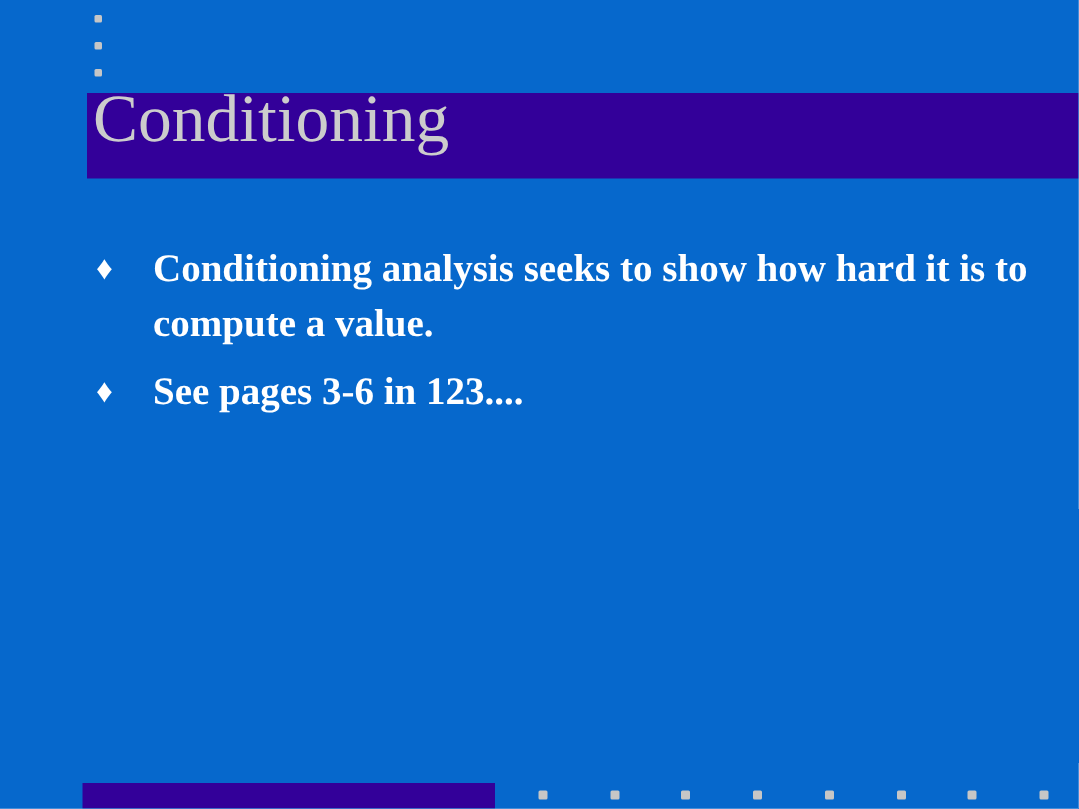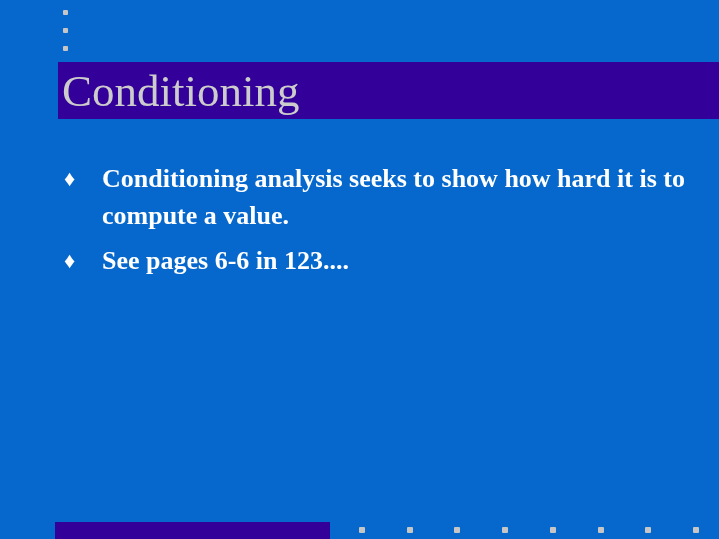--- a/index.html
+++ b/index.html
@@ -46,21 +46,21 @@
     position: absolute;
     left: 58px;
     top: 62px;
     width: 661px;
     height: 57px;
     background: #330099;
   }
   .title-text {
     position: absolute;
     left: 62px;
-    top: 60px;
+    top: 48px;
     width: 640px;
     height: 62px;
     display: flex;
     align-items: center;
     color: #cccccc;
     font-family: "Liberation Serif", "DejaVu Serif", serif;
     font-size: 45px;
     font-weight: normal;
     letter-spacing: 0px;
     line-height: 1;
@@ -142,21 +142,21 @@
 
   <div class="body-block">
 
     <div class="bullet-item">
       <span class="bullet-glyph">♦</span>
       <span class="bullet-text">Conditioning analysis seeks to show how hard it is to compute a value.</span>
     </div>
 
     <div class="bullet-item">
       <span class="bullet-glyph">♦</span>
-      <span class="bullet-text">See pages 6-6 in 123....</span>
+      <span class="bullet-text">See pages 3-6 in 123....</span>
     </div>
 
   </div>
 
   <div class="bottom-bar"></div>
   <div class="bottom-dots">
       <span class="bdot" style="left: 4px;"></span>
       <span class="bdot" style="left: 52px;"></span>
       <span class="bdot" style="left: 99px;"></span>
       <span class="bdot" style="left: 147px;"></span>

